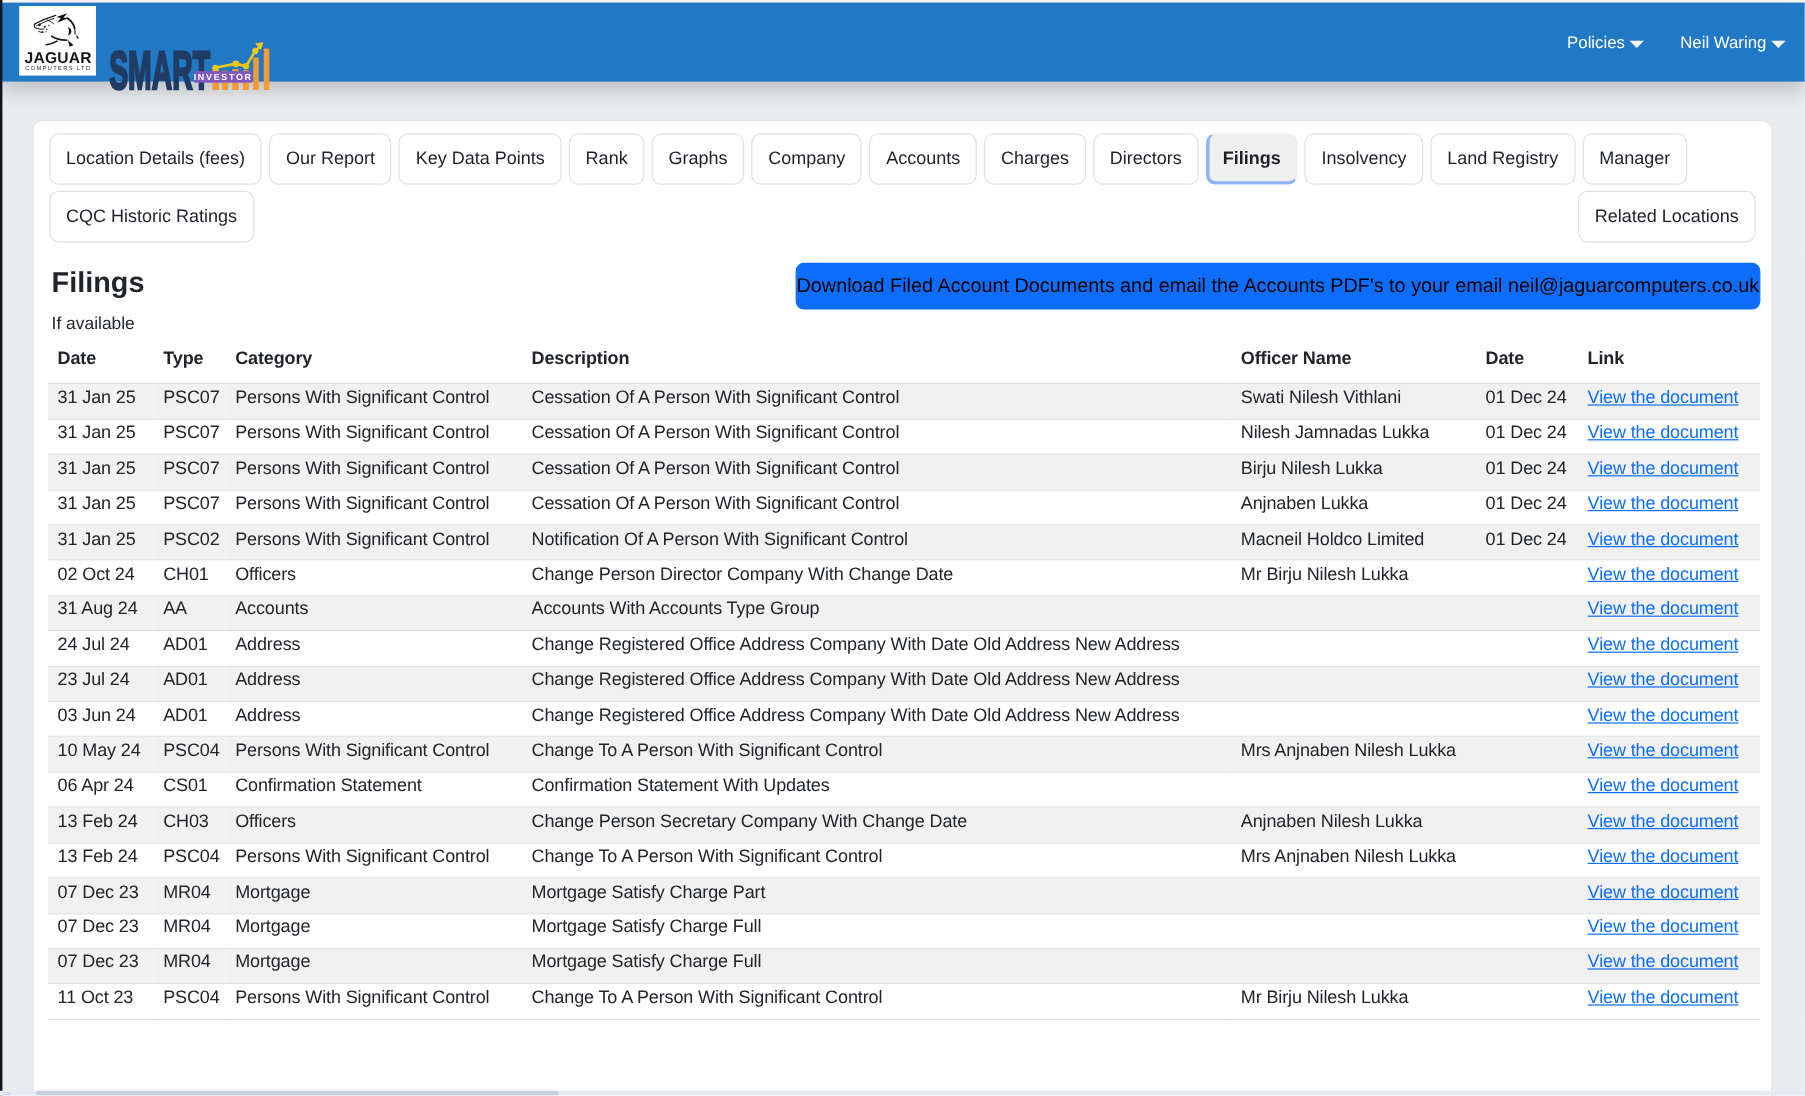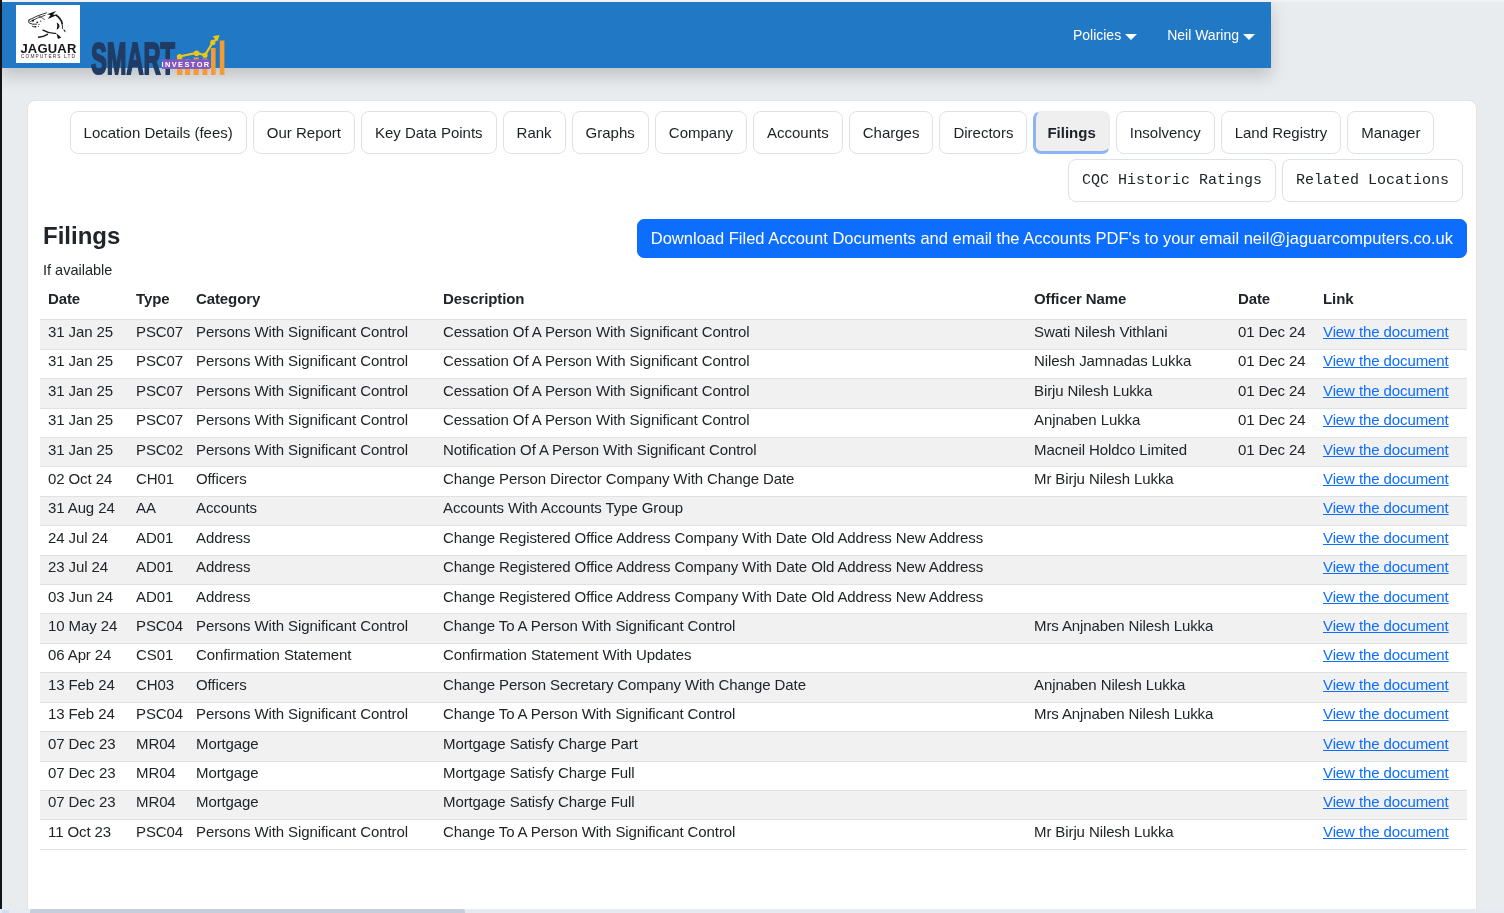--- a/index.html
+++ b/index.html
@@ -7,21 +7,21 @@
 html,body { width: 1504px; height: 913px; overflow: hidden; }
 body {
   font-family: "Liberation Sans", sans-serif;
   background: #e9ecef;
   position: relative;
 }
 .topstrip { position:absolute; top:0; left:0; width:1504px; height:2px; background:#f2f2f2; z-index:60; }
 .leftedge { position:absolute; top:0; left:0; width:2px; height:913px; background:#10151c; z-index:70; }
 
 .navbar {
-  position: absolute; top: 2px; left: 0; width: 1271px; height: 66px;
+  position: absolute; top: 2px; left: 0; width: 1504px; height: 66px;
   background: #2178c4;
   box-shadow: 0 8px 16px rgba(0,0,0,.18);
   z-index: 50;
 }
 .logobox {
   position: absolute; left: 16px; top: 3px; width: 64px; height: 58px;
   background: #fff;
 }
 .smart { position: absolute; left: 90px; top: 28px; }
 .navlinks {
@@ -30,39 +30,39 @@
   color: #fff; font-size: 14px;
 }
 .navlinks .item { display: flex; align-items: center; gap: 4px; color:#fff; }
 .caret { width: 0; height: 0; border-left: 6px solid transparent; border-right: 6px solid transparent; border-top: 6.5px solid #fff; margin-top:3px; }
 
 .card {
   position: absolute; left: 27px; top: 100px; width: 1450px; height: 900px;
   background: #fff; border: 1px solid #e3e3e3; border-radius: 8px;
   padding: 10px 13px 0 13px;
 }
-.tabs { display: flex; flex-wrap: wrap; justify-content: center; row-gap: 8px; column-gap: 6px; }
-.tabs2 { margin-top: 5px; display: flex; justify-content: flex-end; gap: 6px; font-family: Liberation Mono, monospace; }
+.tabs { display: flex; flex-wrap: wrap; justify-content: flex-start; row-gap: 8px; column-gap: 6px; }
+.tabs2 { margin-top: 5px; display: flex; justify-content: space-between; gap: 6px; }
 .tab {
   display: inline-block; background: #fff; border: 1px solid #dee2e6; border-radius: 8px;
   padding: 10px 13px; font-size: 15px; color: #1d2127; line-height: 21px; height: 43px;
   white-space: nowrap;
 }
 .tab.active {
   font-weight: bold; background: #efefef;
   border: 1px solid #e9ebed; border-left: 3px solid #8db5f2; border-bottom: 3px solid #8db5f2;
   padding: 10px 13px 8px 11px;
 }
 
 .headrow { margin-top: 18px; position: relative; height: 39px; }
 .headrow h2 { font-size: 24px; font-weight: bold; color: #212529; position: absolute; left: 2px; top: 2px; }
 .dlbtn {
   position: absolute; right: -4px; top: -1px; height: 39px;
-  background: #0d6efd; color: #ffffff; border-radius: 7px; border: 1px solid #0d6efd;
-  font-size: 16.5px; line-height: 37px; padding: 0 13px;
+  background: #0d6efd; color: #000000; border-radius: 7px; border: 1px solid #0d6efd;
+  font-size: 16.5px; line-height: 37px; padding: 0 0;
 }
 .ifav { font-size: 14.5px; color: #212529; margin: 3px 0 7px 2px; }
 
 table { border-collapse: collapse; table-layout: fixed; width: 1427px; margin-left: -1px; }
 col.c1 { width: 88px; } col.c2 { width: 60px; } col.c3 { width: 247px; }
 col.c4 { width: 591px; } col.c5 { width: 204px; } col.c6 { width: 85px; } col.c7 { width: 152px; }
 th, td {
   font-size: 15px; letter-spacing: -0.1px; color: #212529; text-align: left; font-weight: normal;
   padding: 1.5px 8px 6.5px 8px; line-height: 20.4px; border-bottom: 1px solid #dee2e6;
   overflow: hidden; white-space: nowrap;

